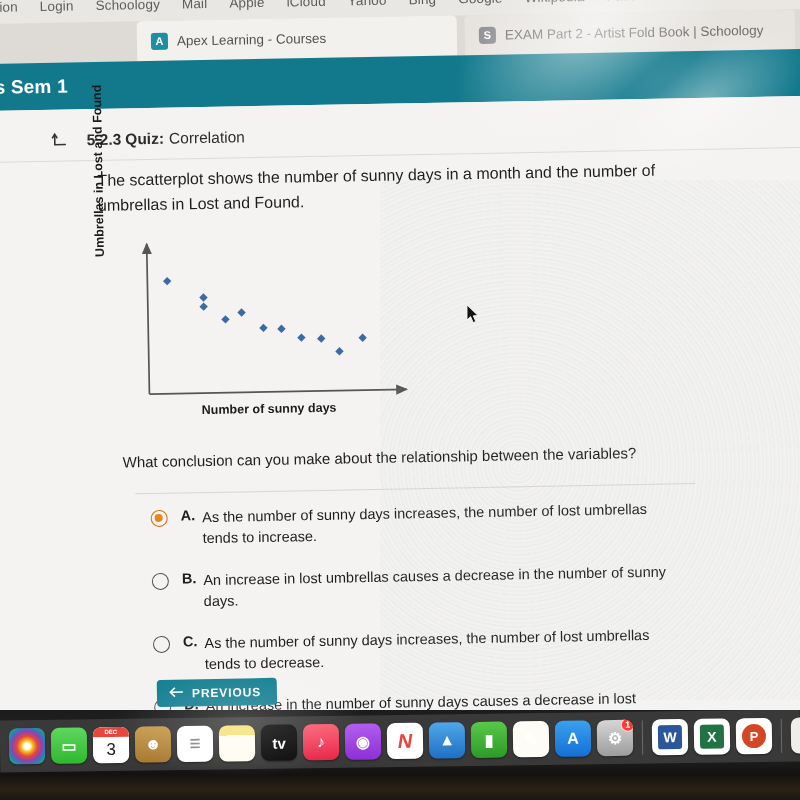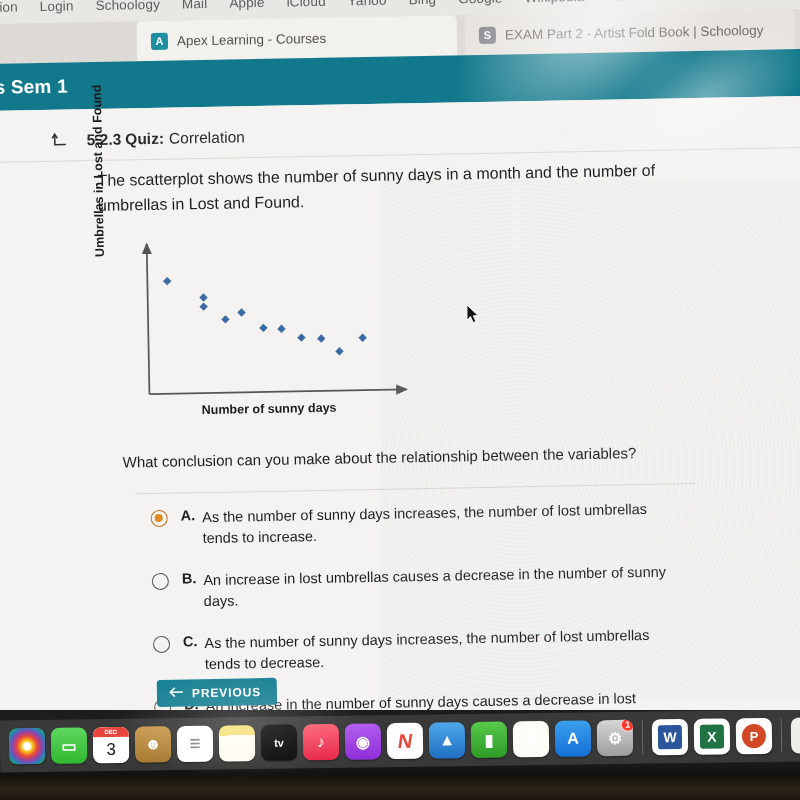--- a/index.html
+++ b/index.html
@@ -351,21 +351,21 @@
             <div style="height:10px;background:#e8453c;color:#fff;font-size:6px;text-align:center;line-height:10px;font-weight:bold">DEC</div>
             <div style="font-size:17px;color:#222;text-align:center;line-height:25px;font-weight:400">3</div>
           </div>
         </div>
         <div class="dock-ico" style="background:linear-gradient(#c89a4e,#a87b33)" title="Contacts">☻</div>
         <div class="dock-ico" style="background:#fff" title="Reminders">
           <span style="color:#888;font-size:12px">☰</span>
         </div>
         <div class="dock-ico" style="background:linear-gradient(#f6e27a 0 28%,#fffdf2 28%)" title="Notes"></div>
         <div class="dock-ico" style="background:#0a0a0a" title="TV">
-          <span style="font-size:11px;color:#fff"> tv</span>
+          <span style="font-size:15px;color:#fff"> tv</span>
         </div>
         <div class="dock-ico" style="background:linear-gradient(#fb5e72,#e8274a)" title="Music">♪</div>
         <div class="dock-ico" style="background:linear-gradient(#b25df0,#8e2fd6)" title="Podcasts">◉</div>
         <div class="dock-ico" style="background:#fff" title="News">
           <span style="color:#e8453c;font-size:20px;font-weight:bold;transform:skewX(-10deg)">N</span>
         </div>
         <div class="dock-ico" style="background:linear-gradient(#4fa8e8,#1f6fc4)" title="Keynote">▲</div>
         <div class="dock-ico" style="background:linear-gradient(#57c94a,#2c9b27)" title="Numbers">▮</div>
         <div class="dock-ico" style="background:#fdfcf7" title="Pages">✎</div>
         <div class="dock-ico" style="background:linear-gradient(#3aa0ee,#1470d6)" title="App Store">A</div>

